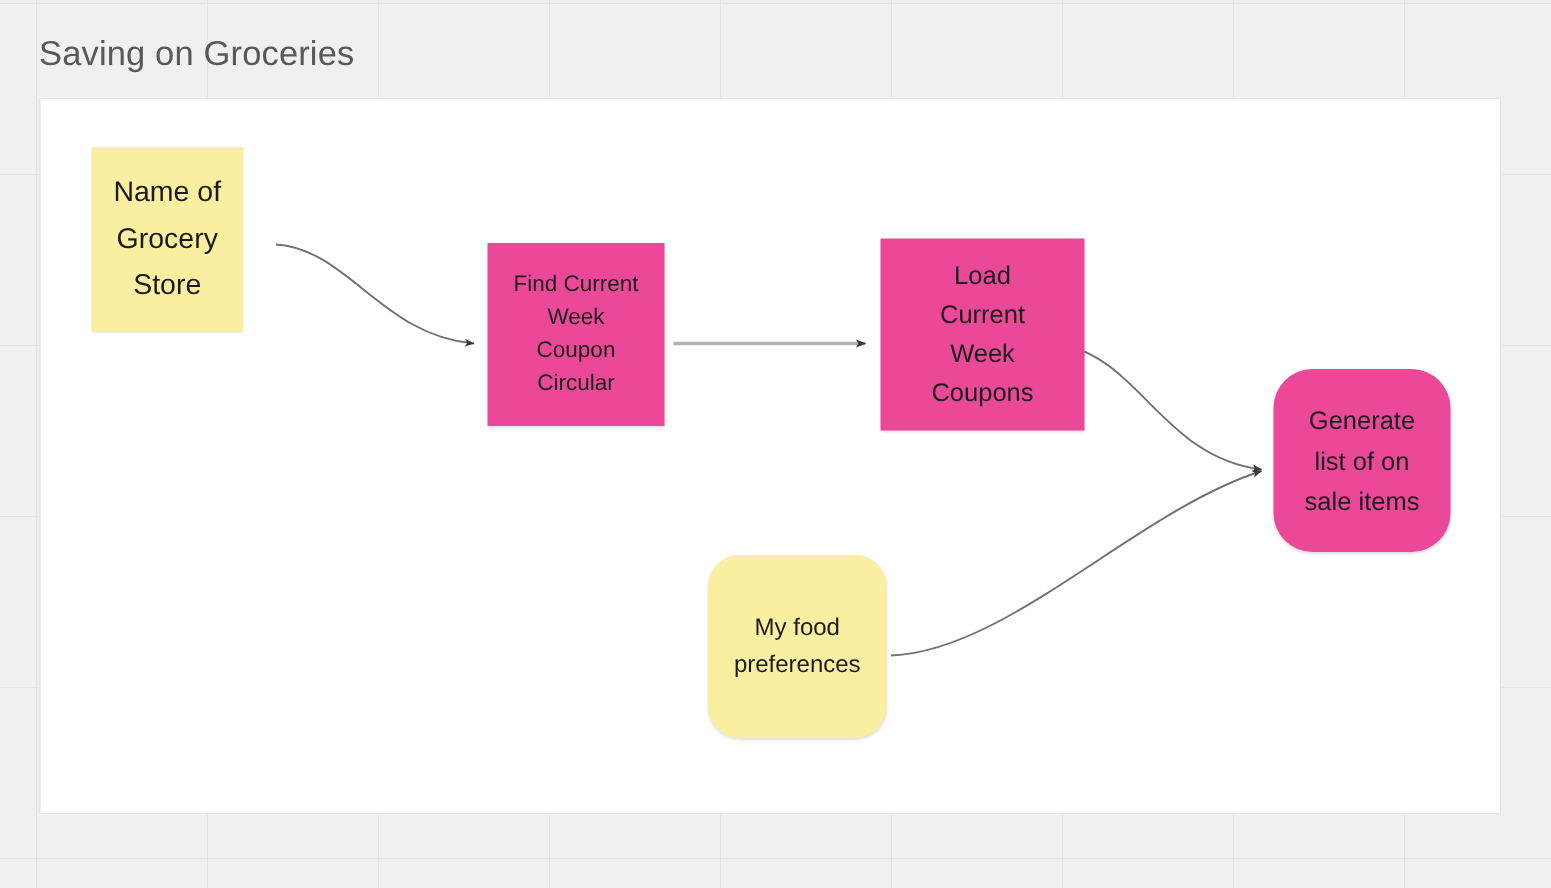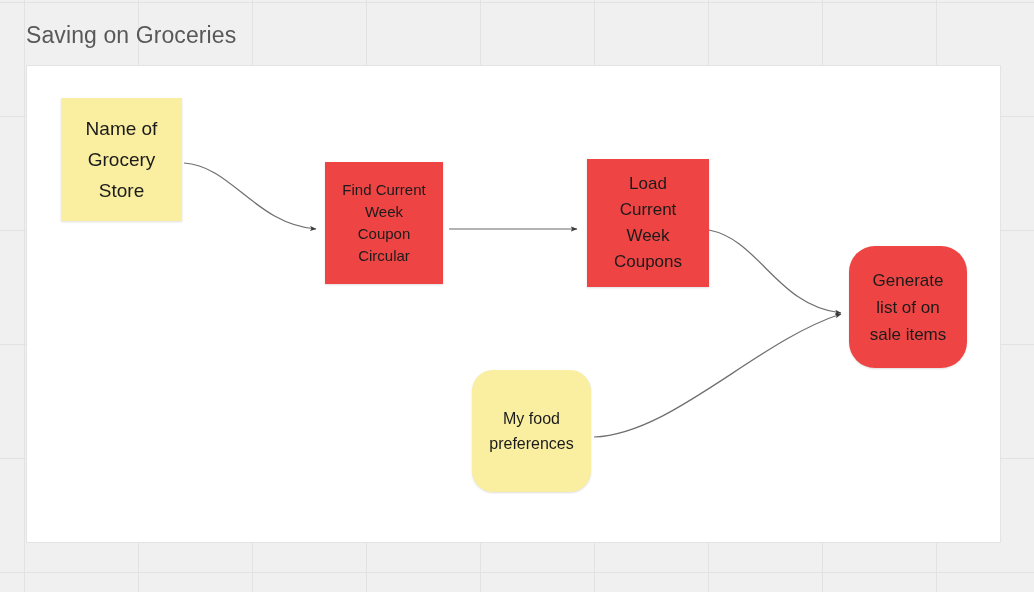--- a/index.html
+++ b/index.html
@@ -84,25 +84,25 @@
     display: flex;
     align-items: center;
     justify-content: center;
     text-align: center;
     color: #1b1b1b;
     box-shadow: 0 1px 2px rgba(0,0,0,0.13);
     padding: 4px 6px;
     white-space: pre-line;
   }
   .note.yellow { background: #faeea0; }
-  .note.green  { background: #ef4444; }
+  .note.green  { background: #ec4899; }
 
-  #note-0 { left: 61px;  top: 98px;  width: 121px; height: 123px; font-size: 19px; line-height: 31px; }
+  #note-0 { left: 61px;  top: 98px;  width: 101px; height: 123px; font-size: 19px; line-height: 31px; }
   #note-1 { left: 325px; top: 162px; width: 118px; height: 122px; font-size: 15px; line-height: 22px; }
-  #note-2 { left: 587px; top: 159px; width: 122px; height: 128px; font-size: 17px; line-height: 26px; }
+  #note-2 { left: 587px; top: 159px; width: 136px; height: 128px; font-size: 17px; line-height: 26px; }
   #note-3 { left: 849px; top: 246px; width: 118px; height: 122px; font-size: 17px; line-height: 27px; border-radius: 26px; }
   #note-4 { left: 472px; top: 370px; width: 119px; height: 122px; font-size: 16px; line-height: 25px; border-radius: 21px; }
 </style>
 </head>
 <body>
 
 <div id="grid-bg"></div>
 
 <div id="board-title">Saving on Groceries</div>
 

